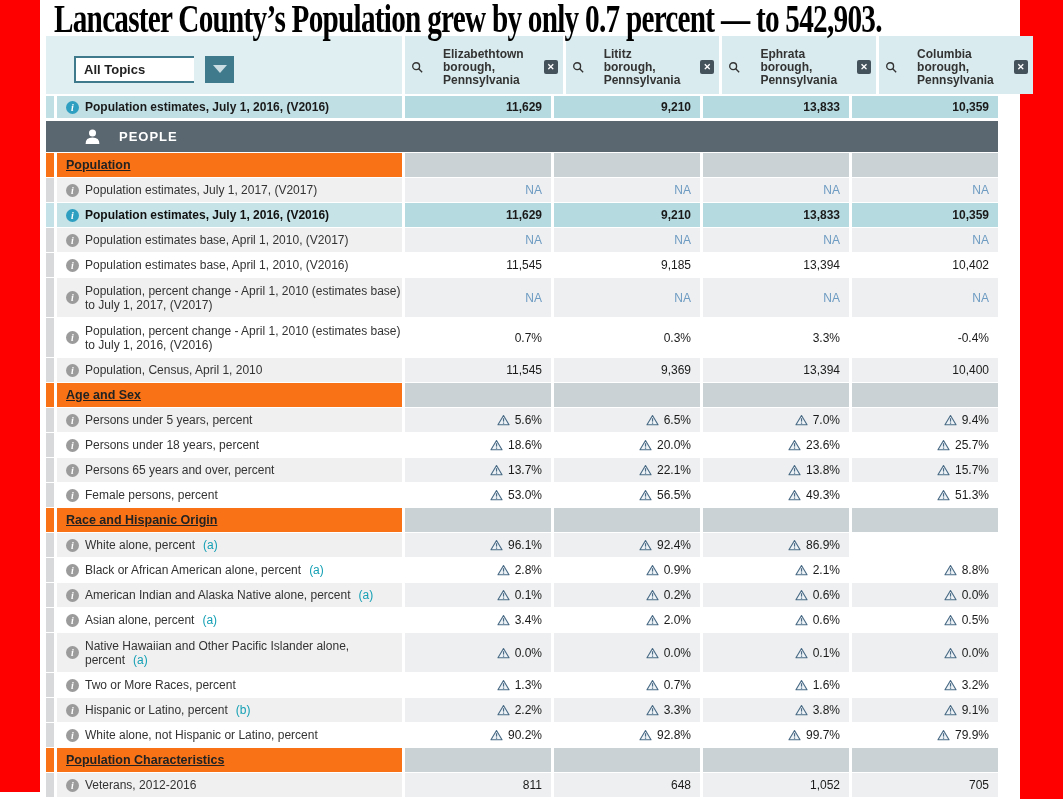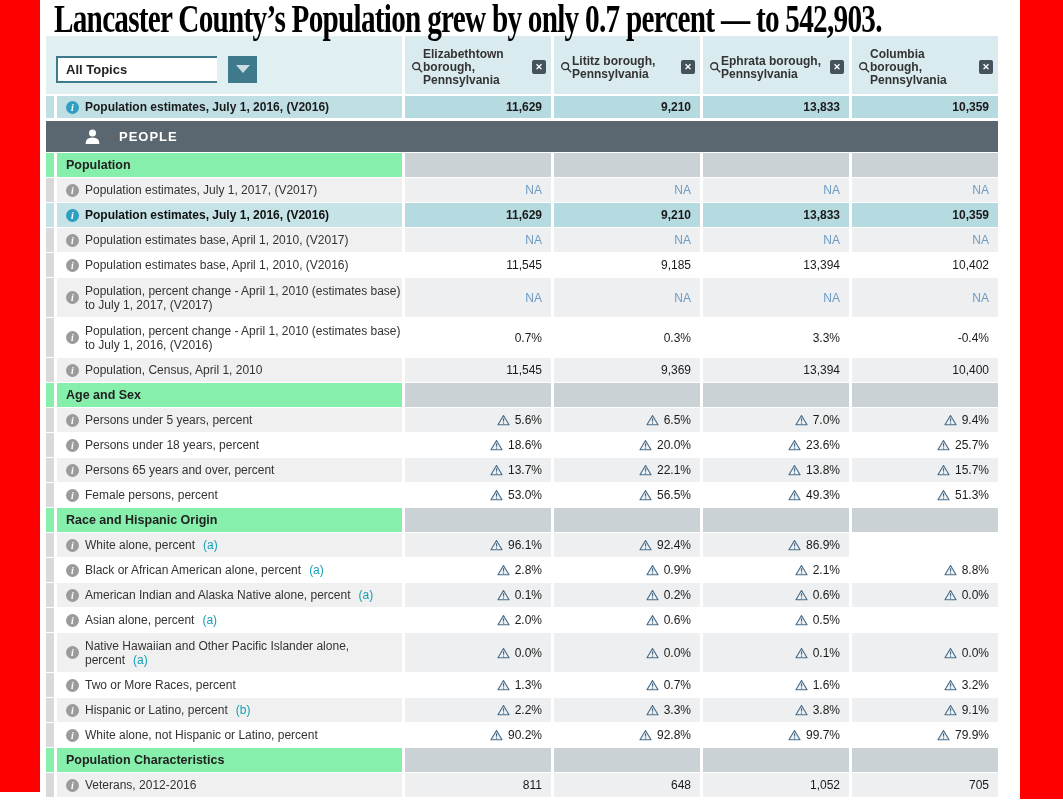--- a/index.html
+++ b/index.html
@@ -13,29 +13,29 @@
     position:absolute;left:54px;top:0;z-index:10;height:38px;line-height:38px;
     font-family:"Liberation Serif",serif;font-weight:bold;font-size:40px;color:#000;
     white-space:nowrap;letter-spacing:-1px;transform:scaleX(.73);transform-origin:left top;
   }
   .content{position:absolute;left:46px;top:36px;width:952px;z-index:1;}
 
   
   .header-row{display:grid;grid-template-columns:356px repeat(4,1fr);gap:3px;height:58px;}
   .topic-cell{background:#e0eff1;}
   .geo-cell{
-    background:#d9ebee;display:flex;align-items:flex-start;gap:0;
+    background:#d9ebee;display:flex;align-items:flex-start;gap:20px;
     padding:4px 5px 0 6px;font-weight:bold;font-size:11px;line-height:13px;color:#454545;
   }
   .geo-name{flex:1;padding-top:1px;}
   .close-btn{
     width:14px;height:14px;background:#44525c;border-radius:2px;color:#fff;
     font-size:9px;line-height:14px;text-align:center;cursor:pointer;flex:0 0 auto;
   }
-  .dropdown{margin:8px 0 0 10px;width:201px;height:27px;display:flex;cursor:pointer;gap:11px;}
+  .dropdown{margin:8px 0 0 28px;width:160px;height:27px;display:flex;cursor:pointer;gap:11px;}
   .dd-text{
     flex:1;background:#fff;border:2px solid #3f7a8c;border-right:none;
     font-weight:bold;font-size:13px;color:#222;display:flex;align-items:center;padding-left:8px;
   }
   .dd-btn{width:29px;background:#3f7a8c;display:flex;align-items:center;justify-content:center;}
   .dd-arrow{width:0;height:0;border-left:7px solid transparent;border-right:7px solid transparent;border-top:8px solid #c9dde2;}
 
   
   .row{display:grid;grid-template-columns:8px 345px repeat(4,1fr);gap:3px;margin-bottom:1px;}
   .h22{height:22px;} .h24{height:24px;} .h39{height:39px;}
@@ -49,21 +49,21 @@
   .pinned .cap{background:#c0dfe5;}
   .pinned .label-cell{background:#c0dfe5;font-weight:bold;color:#1a1a1a;}
   .pinned .val-cell{background:#b5dae0;font-weight:bold;}
 
   .people-bar{
     margin-top:3px;margin-bottom:1px;height:31px;background:#5b6770;color:#fff;
     display:flex;align-items:center;gap:18px;padding-left:38px;box-sizing:border-box;
     font-weight:bold;font-size:13px;letter-spacing:1px;
   }
 
-  .sec .cap,.sec .label-cell{background:#86efac;}
+  .sec .cap,.sec .label-cell{background:#f97316;text-decoration:underline;}
   .sec .label-cell{font-weight:bold;color:#222;font-size:12.5px;}
   .sec .val-cell{background:#cbd2d6;}
 
   .odd .label-cell{background:#f0f0f0;}
   .odd .val-cell{background:#edeff0;}
   .even .label-cell{background:#ffffff;}
   .even .val-cell{background:#ffffff;}
   .hl .cap{background:#c3e1e6;}
   .hl .label-cell{background:#c6e3e7;font-weight:bold;color:#111;}
   .hl .val-cell{background:#b5dae0;font-weight:bold;}
@@ -587,20 +587,28 @@
         <div class="cell label-cell">
           <span class="info">i</span>
           <span class="lab-wrap"><span>Asian alone, percent</span><a class="footnote">(a)</a></span>
         </div>
         <div class="cell val-cell">
           <svg class="warn" viewBox="0 0 16 14" width="13" height="12">
             <path d="M8 1.5 L14.8 12.8 H1.2 Z" fill="#eef3f7" stroke="#4a6b85" stroke-width="1.4" stroke-linejoin="round"></path>
             <rect x="7.3" y="4.8" width="1.5" height="4.2" fill="#4a6b85"></rect>
             <rect x="7.3" y="10.1" width="1.5" height="1.5" fill="#4a6b85"></rect>
           </svg>
+          <span>3.4%</span>
+        </div>
+        <div class="cell val-cell">
+          <svg class="warn" viewBox="0 0 16 14" width="13" height="12">
+            <path d="M8 1.5 L14.8 12.8 H1.2 Z" fill="#eef3f7" stroke="#4a6b85" stroke-width="1.4" stroke-linejoin="round"></path>
+            <rect x="7.3" y="4.8" width="1.5" height="4.2" fill="#4a6b85"></rect>
+            <rect x="7.3" y="10.1" width="1.5" height="1.5" fill="#4a6b85"></rect>
+          </svg>
           <span>2.0%</span>
         </div>
         <div class="cell val-cell">
           <svg class="warn" viewBox="0 0 16 14" width="13" height="12">
             <path d="M8 1.5 L14.8 12.8 H1.2 Z" fill="#eef3f7" stroke="#4a6b85" stroke-width="1.4" stroke-linejoin="round"></path>
             <rect x="7.3" y="4.8" width="1.5" height="4.2" fill="#4a6b85"></rect>
             <rect x="7.3" y="10.1" width="1.5" height="1.5" fill="#4a6b85"></rect>
           </svg>
           <span>0.6%</span>
         </div>

